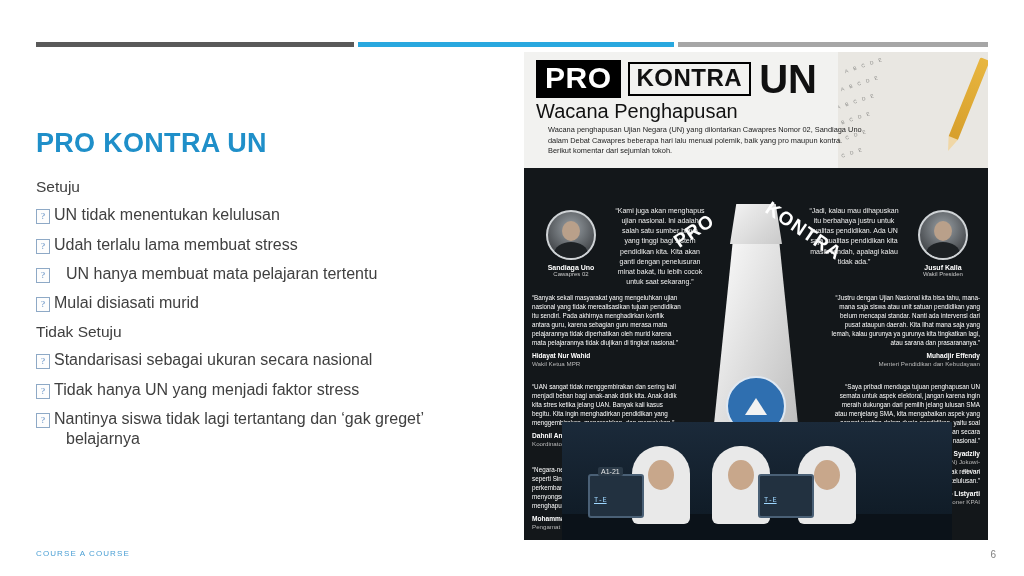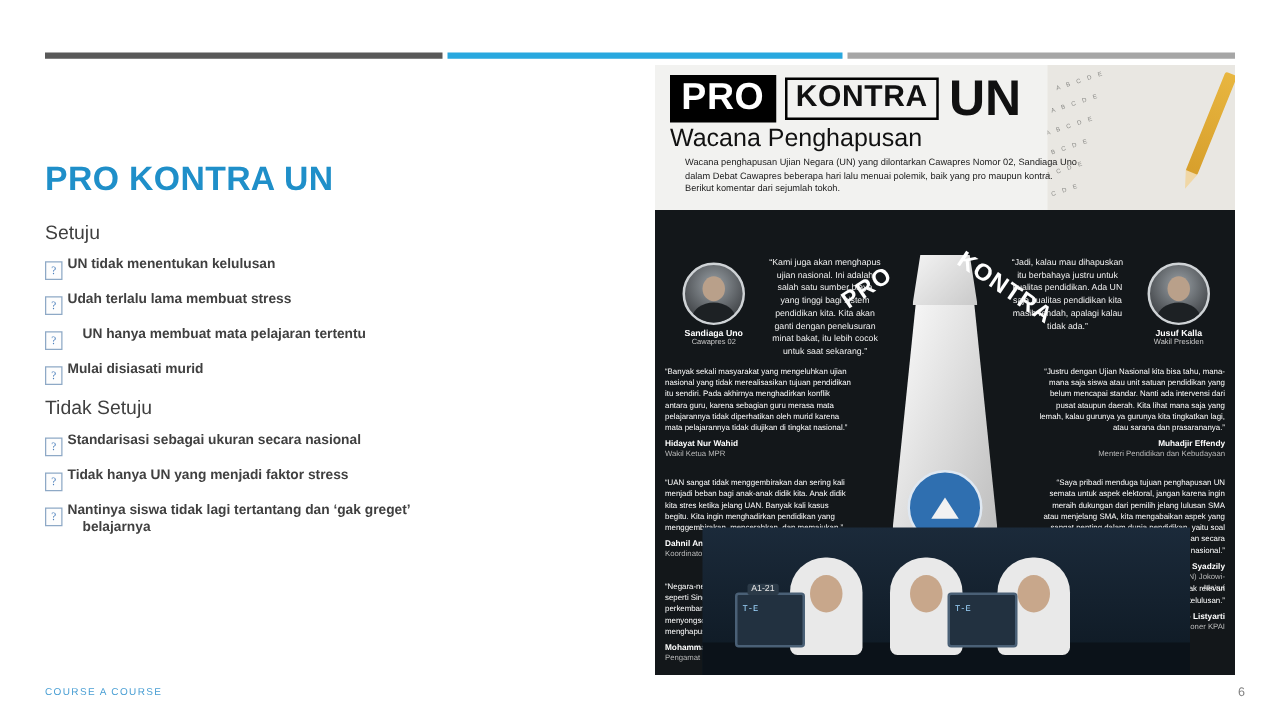--- a/index.html
+++ b/index.html
@@ -63,24 +63,23 @@
     color: #4a7ebb;
     font-size: 9px;
     line-height: 12px;
     text-align: center;
     margin-top: 4px;
     margin-right: 4px;
     background: #fdfdfd;
     font-family: "Liberation Serif", serif;
   }
   .bullet .txt {
-    font-size: 11px;
+    font-size: 16px;
     color: #404040;
     line-height: 1.26;
-    font-weight: bold;
   }
   .bullet .txt .cont { display: block; padding-left: 12px; }
 
   
   .footer-left {
     position: absolute;
     left: 36px;
     bottom: 18px;
     font-size: 8px;
     letter-spacing: 1.1px;
@@ -279,22 +278,22 @@
     position: absolute; left: 50%; top: 14px; transform: translateX(-50%);
     width: 26px; height: 30px; border-radius: 50%;
     background: #c8a78b;
   }
   .monitor {
     position: absolute; bottom: 22px;
     width: 52px; height: 40px;
     background: #223140; border: 2px solid #4a6076; border-radius: 3px;
   }
   .monitor span {
-    position: absolute; left: 4px; top: 8px;
-    font-size: 7px; color: #9fd7ff; font-family: "Liberation Mono", monospace;
+    position: absolute; left: 4px; top: 20px;
+    font-size: 7px; color: #9fd7ff; font-family: "Liberation Mono", monospace; text-decoration: underline;
   }
   .numtag {
     position: absolute;
     font-size: 7px; color: #e6e6e6; background: #2b3a48;
     padding: 1px 3px; border-radius: 2px;
   }
 </style>
 </head>
 <body>
 

